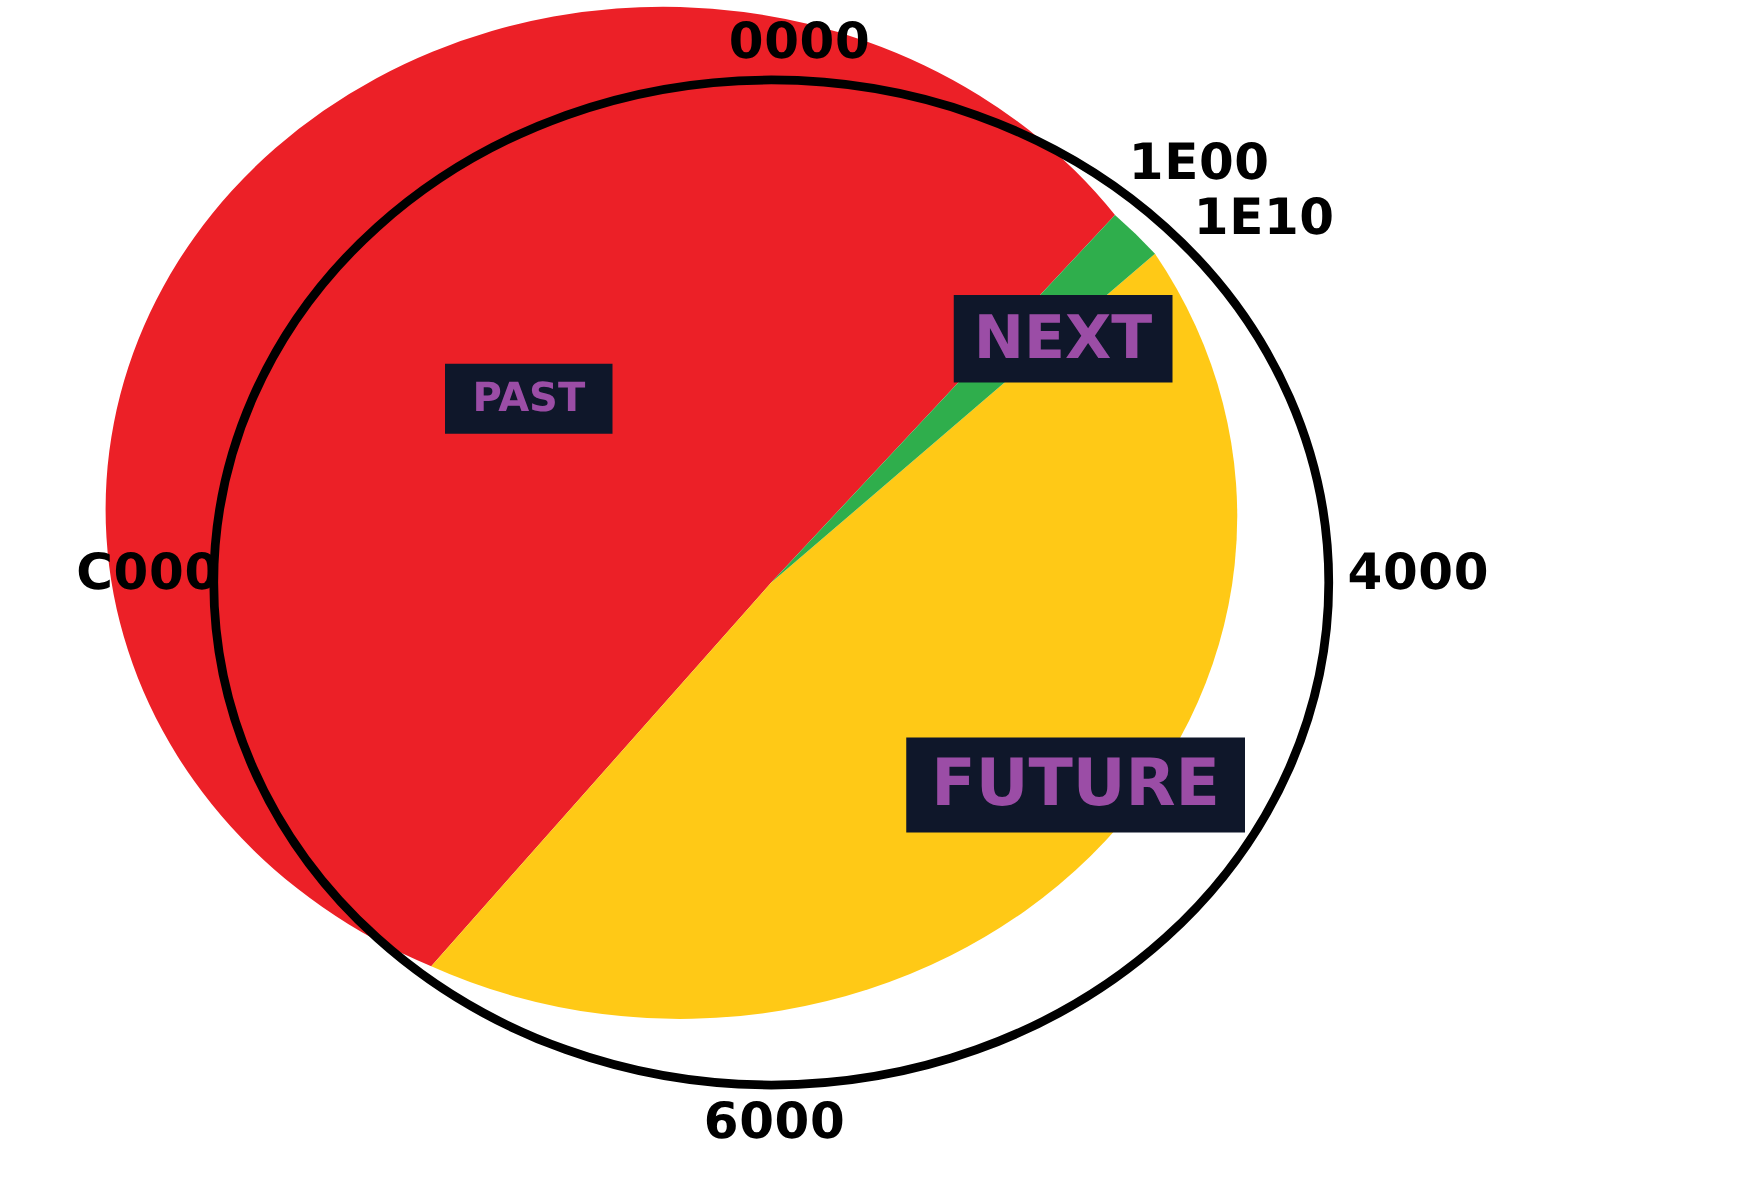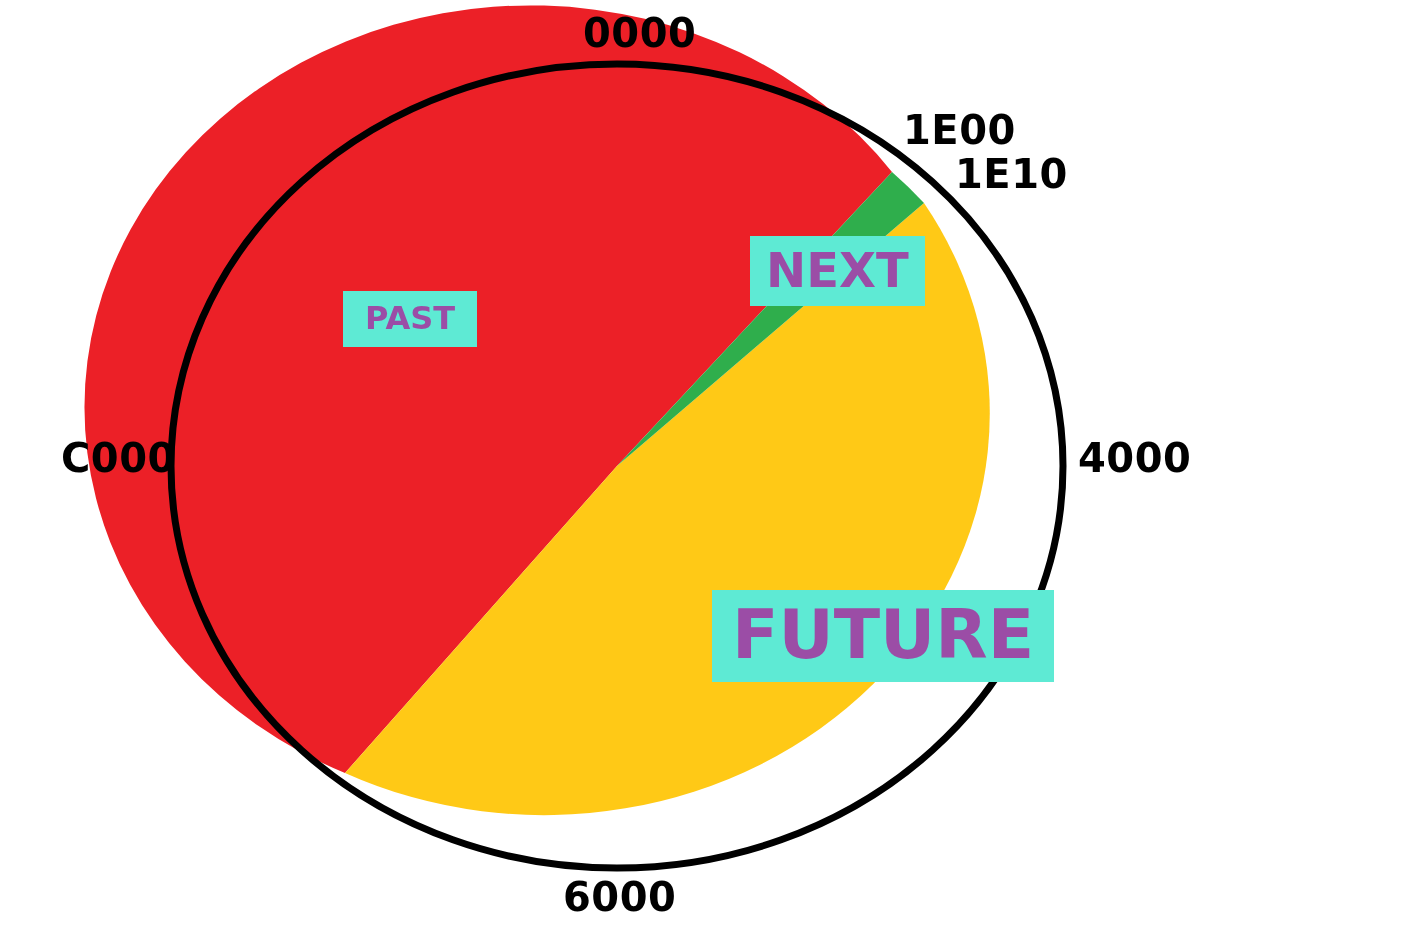--- a/index.html
+++ b/index.html
@@ -48,47 +48,48 @@
   #ring-label-0000 { left: 583px; top: 13px; }
   #ring-label-1E00 { left: 903px; top: 110px; }
   #ring-label-1E10 { left: 955px; top: 154px; }
   #ring-label-4000 { left: 1078px; top: 438px; }
   #ring-label-8000 { left: 563px; top: 877px; }
   #ring-label-C000 { left: 61px; top: 438px; }
 
   
   .region-label {
     position: absolute;
-    background: #5eead4;
+    background: #0f172a;
     color: #9B4DA6;
     font-family: "DejaVu Sans", sans-serif;
     font-weight: bold;
     line-height: 1;
     white-space: nowrap;
     text-align: center;
+    margin-left: 13px;
   }
 
   #region-label-past {
     left: 343px;
     top: 291px;
     font-size: 32px;
     padding: 11px 22px 13px 22px;
   }
 
   #region-label-next {
     left: 750px;
     top: 236px;
     font-size: 48px;
     padding: 10px 16px 12px 16px;
   }
 
   #region-label-future {
     left: 712px;
     top: 590px;
-    font-size: 68px;
+    font-size: 52px;
     padding: 11px 20px 13px 20px;
   }
 </style>
 </head>
 <body>
 
 <div id="wheel-stage">
 
   <svg id="wheel-svg" viewBox="0 0 1404 949" xmlns="http://www.w3.org/2000/svg">
 

